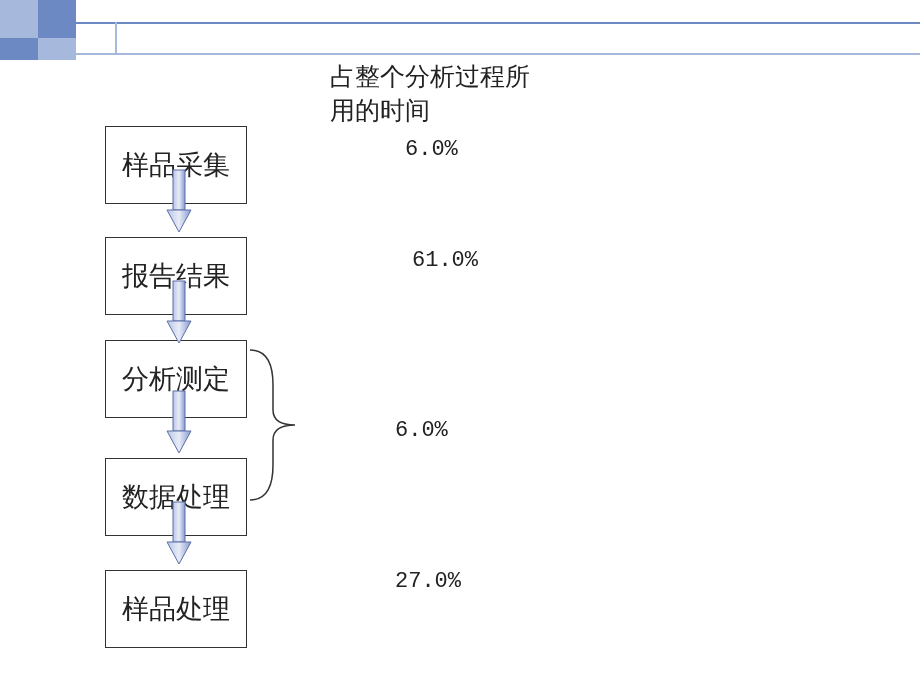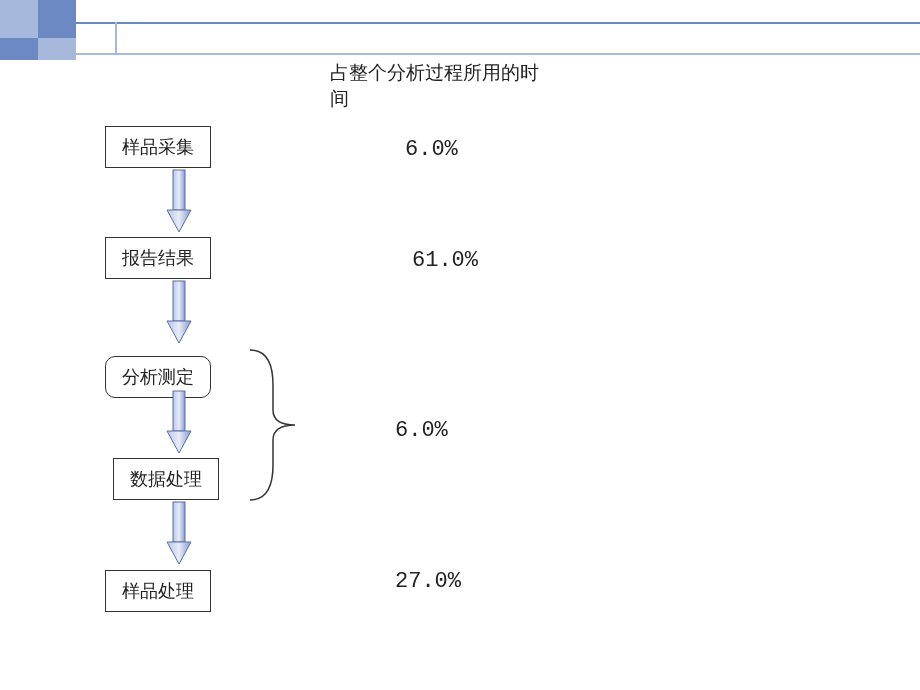--- a/index.html
+++ b/index.html
@@ -23,39 +23,39 @@
     .sq3 { position: absolute; top: 38px; left: 0; width: 38px; height: 22px; background: #6d89c4; }
     .sq4 { position: absolute; top: 38px; left: 38px; width: 38px; height: 22px; background: #a6b8dc; }
     .hline-top { position: absolute; top: 22px; left: 76px; width: 844px; height: 2px; background: #6d89c4; }
     .hline-bot { position: absolute; top: 53px; left: 76px; width: 844px; height: 2px; background: #a6b8dc; }
     .divider-v { position: absolute; top: 22px; left: 115px; width: 2px; height: 33px; background: #a6b8dc; }
     
     .header-label {
       position: absolute;
       top: 60px;
       left: 330px;
-      font-size: 19px;
+      font-size: 25px;
       color: #222;
       line-height: 1.35;
       width: 210px;
     }
     
     .flow-box {
       position: absolute;
       border: 1.5px solid #333;
       background: #fff;
-      font-size: 18px;
+      font-size: 27px;
       color: #222;
-      padding: 8px 16px;
+      padding: 20px 16px;
       text-align: center;
     }
     .box1 { top: 126px; left: 105px; }
     .box2 { top: 237px; left: 105px; }
-    .box3 { top: 356px; left: 105px; border-radius: 10px; }
-    .box4 { top: 458px; left: 113px; font-family: Liberation Mono, monospace; }
+    .box3 { top: 340px; left: 105px; }
+    .box4 { top: 458px; left: 105px; font-family: Liberation Mono, monospace; }
     .box5 { top: 570px; left: 105px; }
     
     .arrow {
       position: absolute;
       left: 165px;
     }
     .arrow svg { display: block; }
     .a1 { top: 168px; }
     .a2 { top: 279px; }
     .a3 { top: 389px; }

